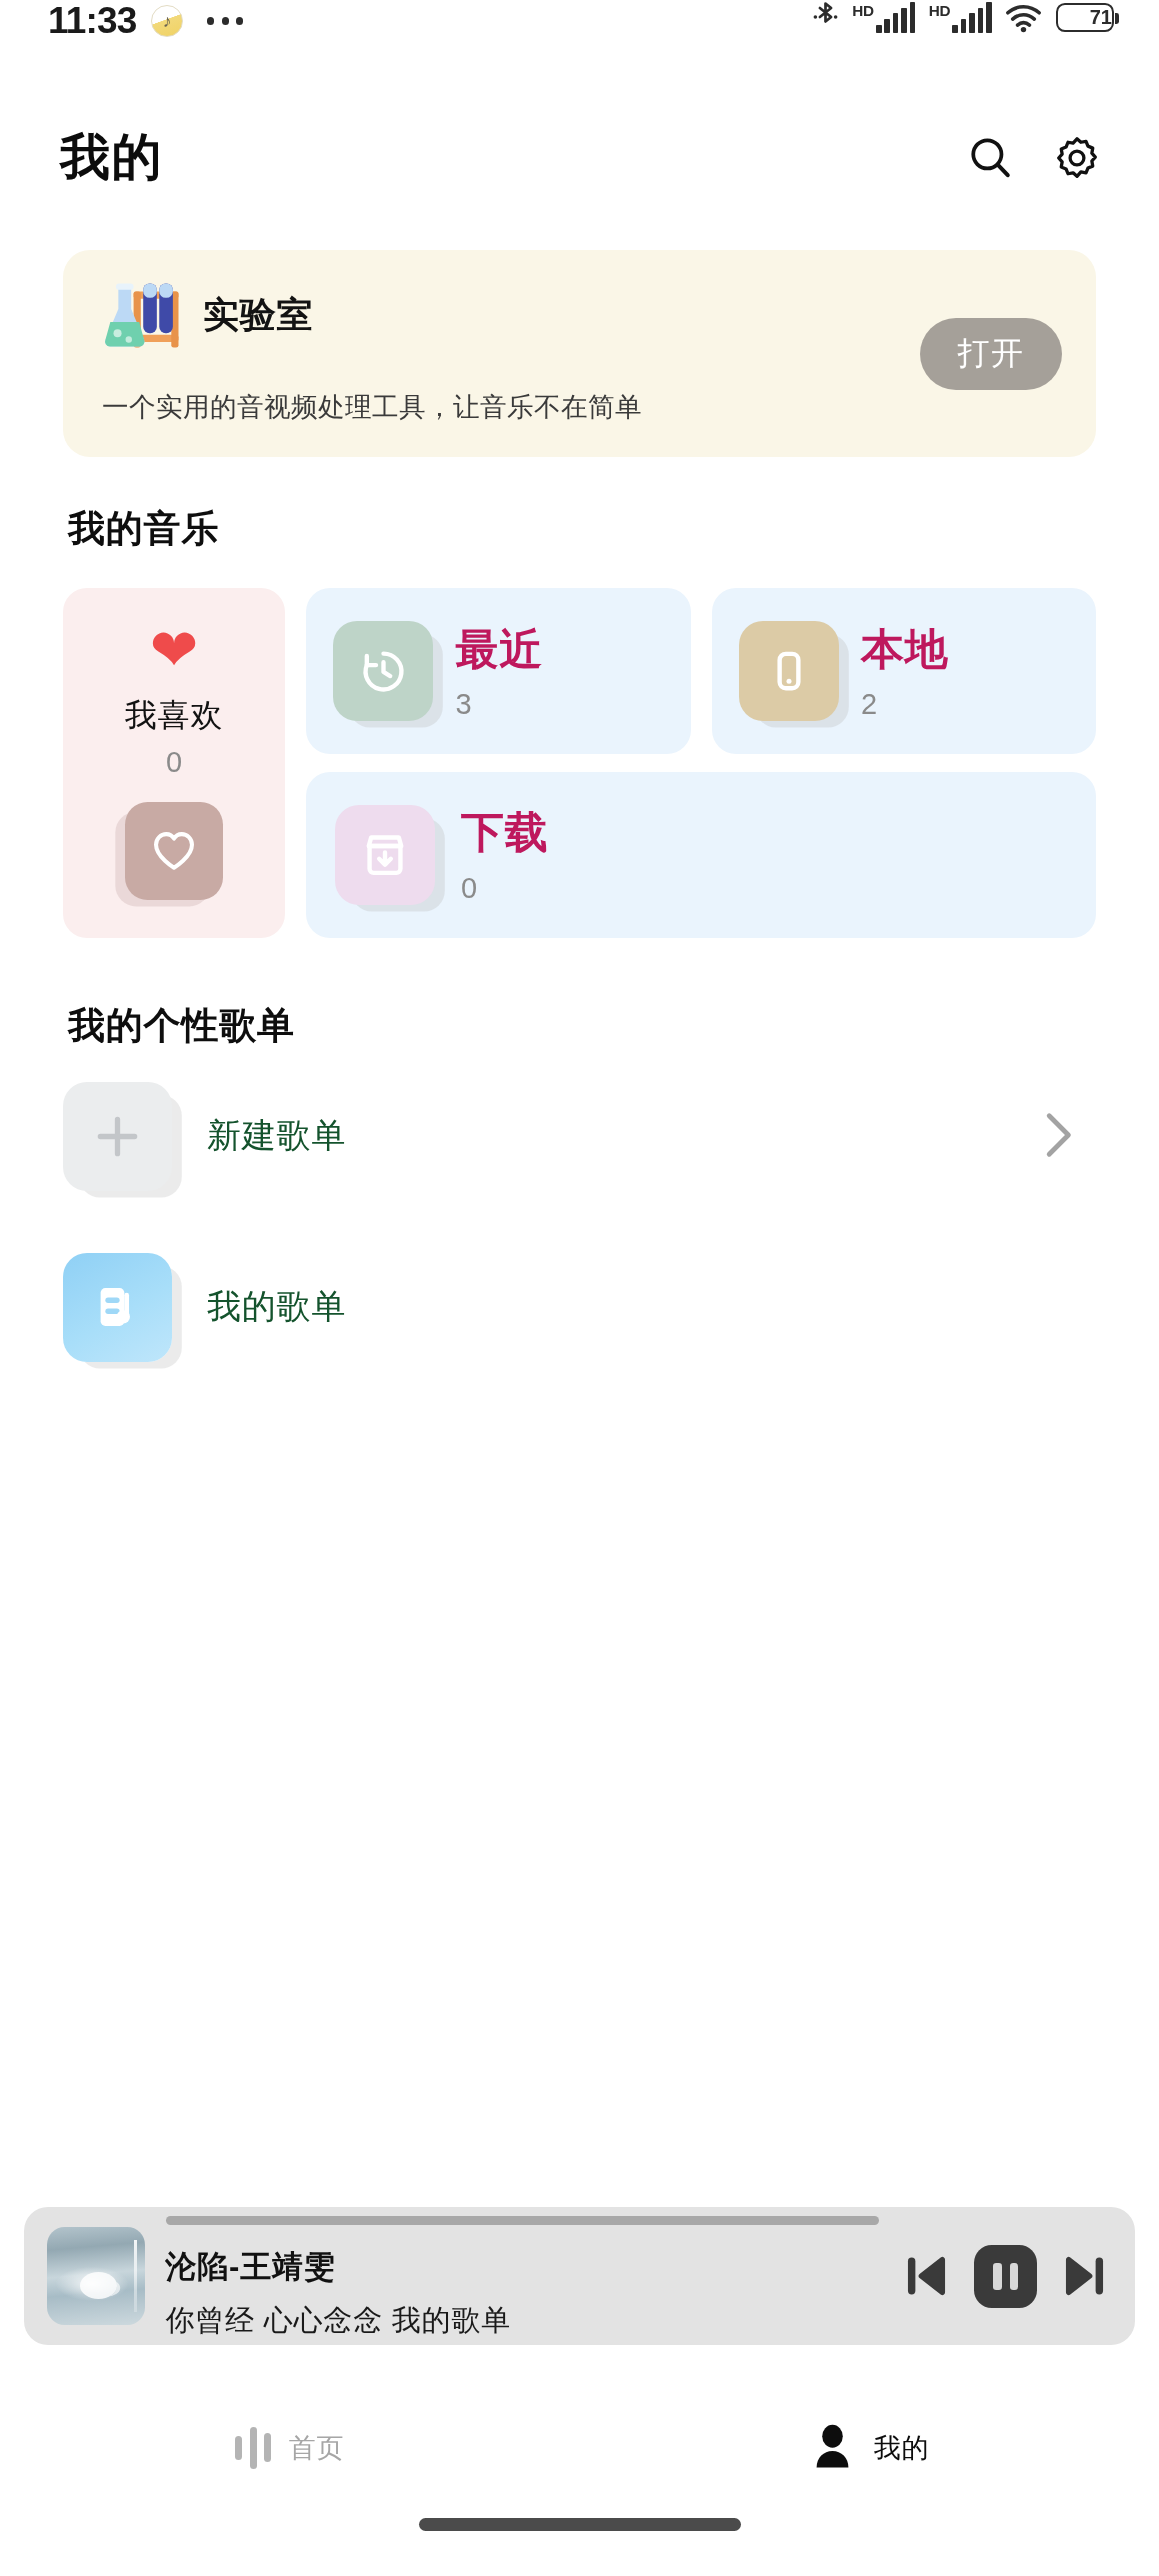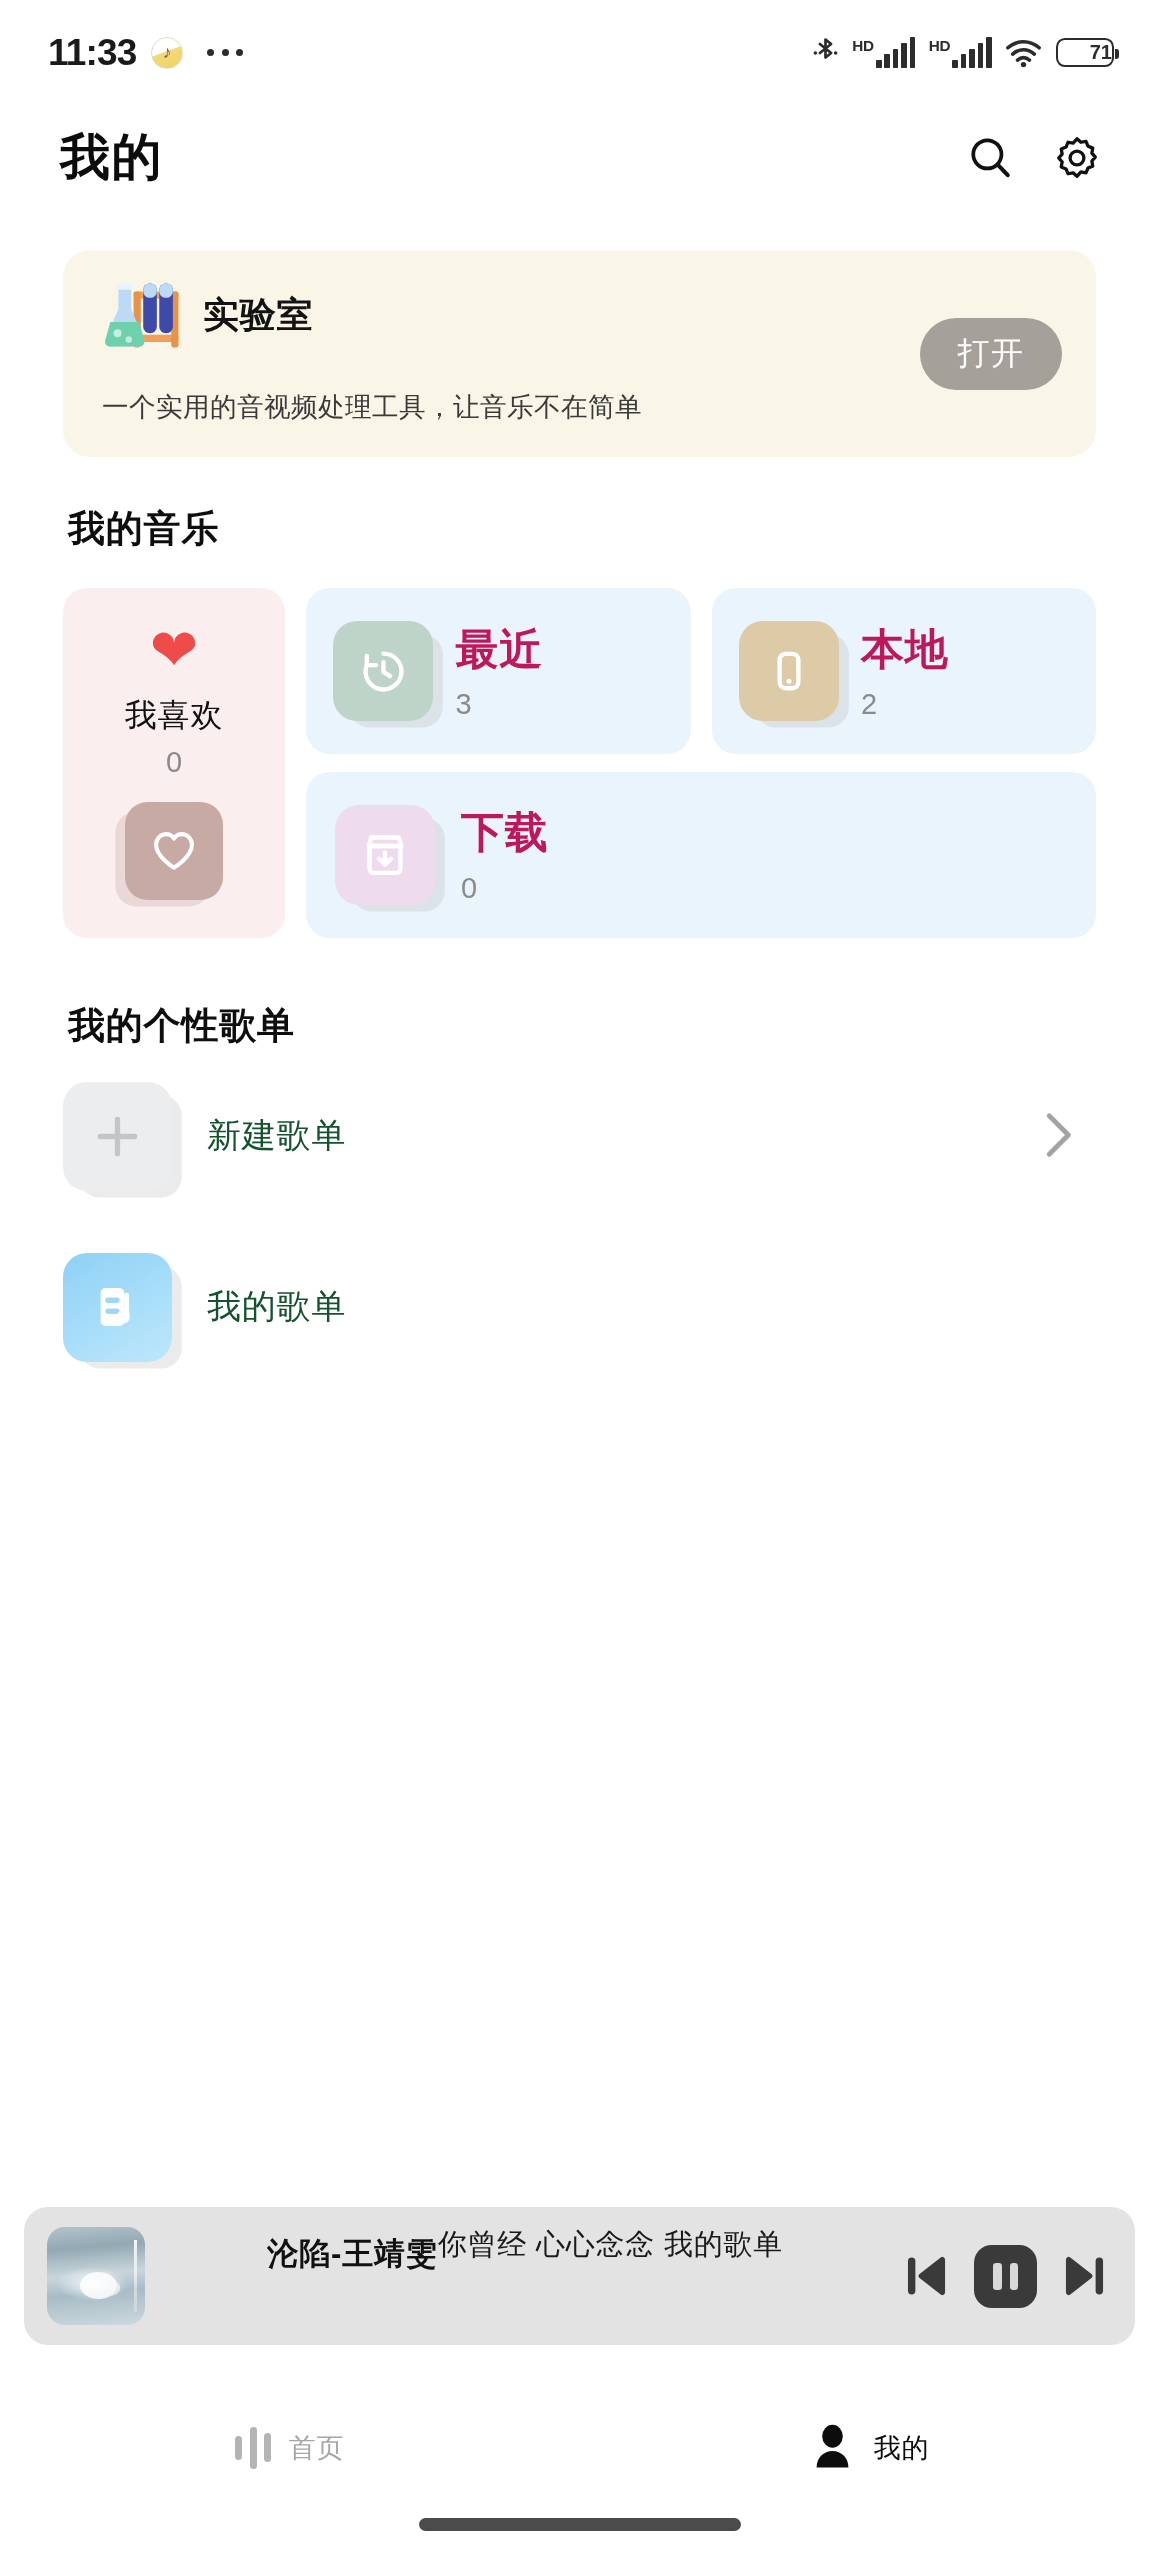--- a/index.html
+++ b/index.html
@@ -7,21 +7,21 @@
     width:1159px; height:2576px;
     background:#ffffff;
     font-family:"Liberation Sans", sans-serif;
     overflow:hidden;
   }
   body { position:relative; }
 
   
   .statusbar {
     height:105px; width:100%;
-    display:flex; align-items:center;
+    display:flex; align-items:flex-start;
     justify-content:space-between;
     padding:0 45px 0 48px;
   }
   .sb-left { display:flex; align-items:center; gap:14.5px; }
   .sb-time { font-size:37px; font-weight:600; color:#1a1a1a; letter-spacing:-0.8px; }
   .sb-music-badge {
     width:32px; height:32px; border-radius:50%;
     background:linear-gradient(160deg,#ffffff 0%,#ffffff 45%,#f2d97a 46%,#f0d264 100%);
     border:1.2px solid #e3dcc4;
     display:flex; align-items:center; justify-content:center;
@@ -161,21 +161,21 @@
   .mini-art:before {
     content:""; position:absolute; left:34%; top:46%;
     width:37px; height:27px; border-radius:50%;
     background:rgba(255,255,255,.82);
     box-shadow:8px 2.4px 0 -4.8px rgba(255,255,255,.6);
   }
   .mini-art:after {
     content:""; position:absolute; right:8px; top:13px; bottom:13px; width:2.4px;
     background:linear-gradient(180deg,rgba(255,255,255,.9),rgba(255,255,255,.25));
   }
-  .mini-mid { flex:1; display:flex; justify-content:center; height:100%; padding-top:4.8px; }
+  .mini-mid { flex:1; display:flex; flex-direction:column; justify-content:center; height:100%; padding-top:4.8px; }
   .bar-wrap { height:8.9px; background:#a8a8a8; border-radius:4.8px; margin:0 3.2px 0 0; }
   .bar-fill { height:100%; background:#000000; border-radius:4.8px; }
   .mini-title { font-size:31px; font-weight:600; color:#111111; margin-top:21px; letter-spacing:0.8px; }
   .mini-lyric { font-size:29px; color:#1a1a1a; margin-top:13px; letter-spacing:0.8px; }
   .mini-ctrls { display:flex; align-items:center; gap:24px; flex:none; }
   .ctrl { cursor:pointer; display:flex; align-items:center; justify-content:center; }
   .pause-box {
     width:63px; height:63px; border-radius:17.7px; background:#3a3a3a;
     display:flex; align-items:center; justify-content:center; gap:8px;
   }

